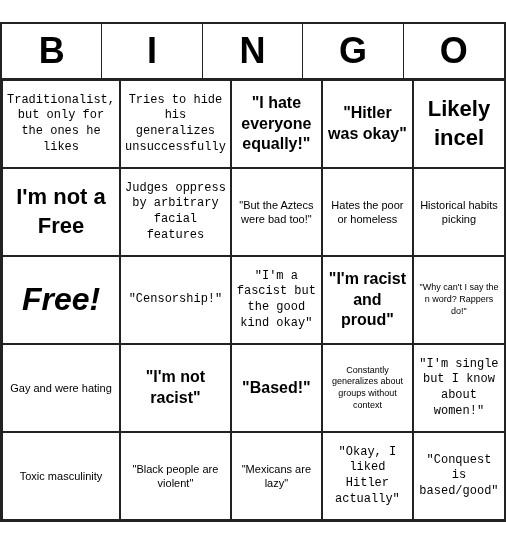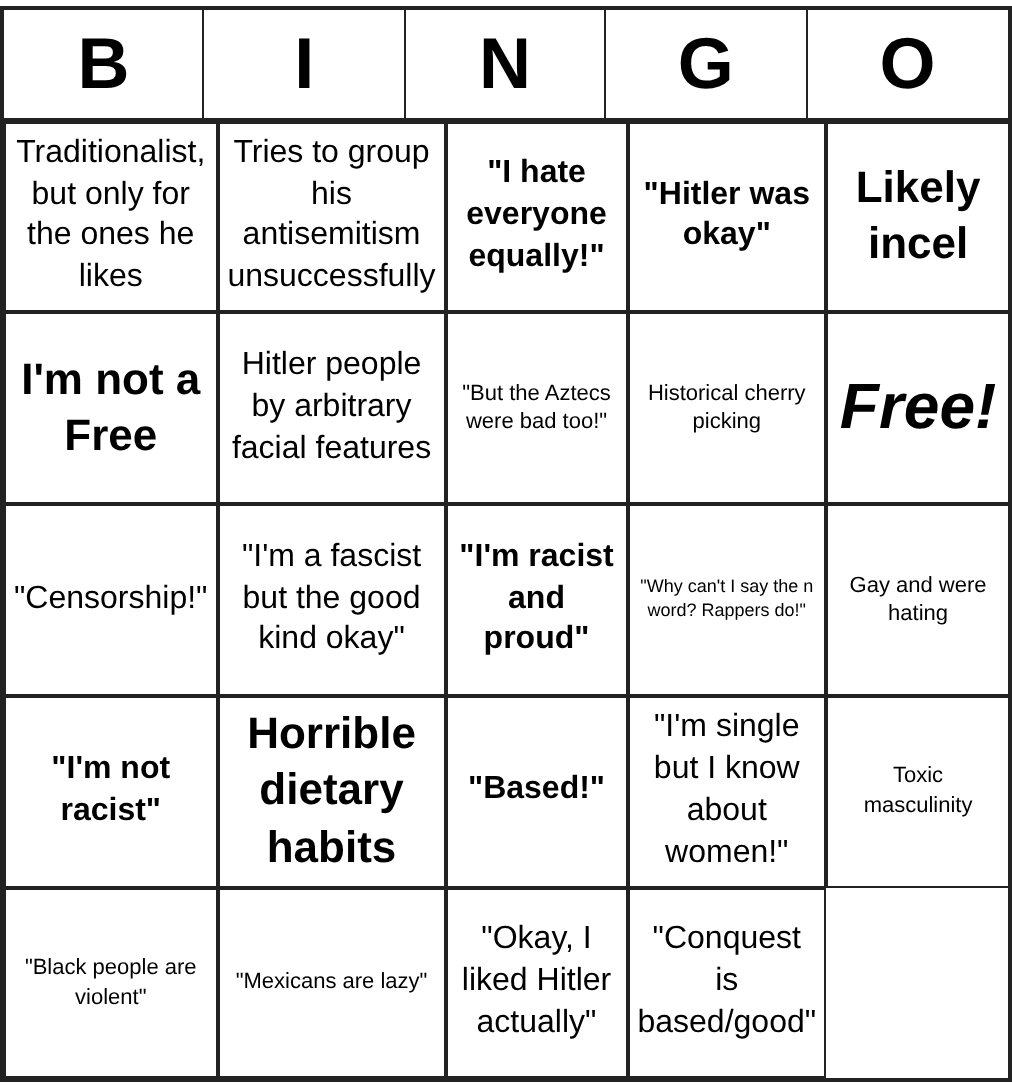--- a/index.html
+++ b/index.html
@@ -54,21 +54,22 @@
     .cell-large {
       font-size: 22px;
       font-weight: bold;
       text-align: center;
     }
     .cell-medium {
       font-size: 16px;
       font-weight: bold;
     }
     .cell-small {
-      font-size: 16px;
+      font-size: 12px;
+      font-family: Liberation Mono, monospace;
     }
     .cell-xsmall {
       font-size: 9px;
     }
     .free-cell {
       font-size: 32px;
       font-weight: bold;
       font-style: italic;
     }
   </style>
@@ -78,37 +79,38 @@
 <div class="bingo-card">
   <div class="bingo-header">
   <div class="bingo-header-cell">B</div>
       <div class="bingo-header-cell">I</div>
       <div class="bingo-header-cell">N</div>
       <div class="bingo-header-cell">G</div>
       <div class="bingo-header-cell">O</div>
     </div>
   <div class="bingo-grid">
       <div class="cell cell-small">Traditionalist, but only for the ones he likes</div>
-      <div class="cell cell-small">Tries to group his antisemitism unsuccessfully</div>
+      <div class="cell cell-small">Tries to hide his generalizes unsuccessfully</div>
       <div class="cell cell-medium">"I hate everyone equally!"</div>
       <div class="cell cell-medium">"Hitler was okay"</div>
       <div class="cell cell-large">Likely incel</div>
       <div class="cell cell-large">I'm not a Free</div>
-      <div class="cell cell-small">Hitler people by arbitrary facial features</div>
+      <div class="cell cell-small">Judges oppress by arbitrary facial features</div>
       <div class="cell">"But the Aztecs were bad too!"</div>
-      <div class="cell">Historical cherry picking</div>
+      <div class="cell">Hates the poor or homeless</div>
+      <div class="cell">Historical habits picking</div>
       <div class="cell free-cell">Free!</div>
       <div class="cell cell-small">"Censorship!"</div>
       <div class="cell cell-small">"I'm a fascist but the good kind okay"</div>
       <div class="cell cell-medium">"I'm racist and proud"</div>
       <div class="cell cell-xsmall">"Why can't I say the n word? Rappers do!"</div>
       <div class="cell">Gay and were hating</div>
       <div class="cell cell-medium">"I'm not racist"</div>
-      <div class="cell cell-large">Horrible dietary habits</div>
       <div class="cell cell-medium">"Based!"</div>
+      <div class="cell cell-xsmall">Constantly generalizes about groups without context</div>
       <div class="cell cell-small">"I'm single but I know about women!"</div>
       <div class="cell">Toxic masculinity</div>
       <div class="cell">"Black people are violent"</div>
       <div class="cell">"Mexicans are lazy"</div>
       <div class="cell cell-small">"Okay, I liked Hitler actually"</div>
       <div class="cell cell-small">"Conquest is based/good"</div>
     </div>
 </div>
 
 </body></html>

